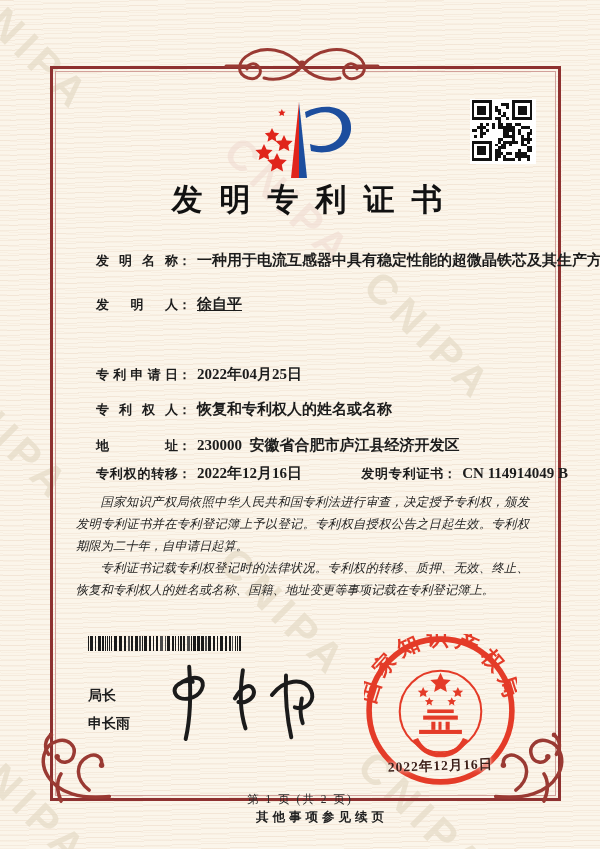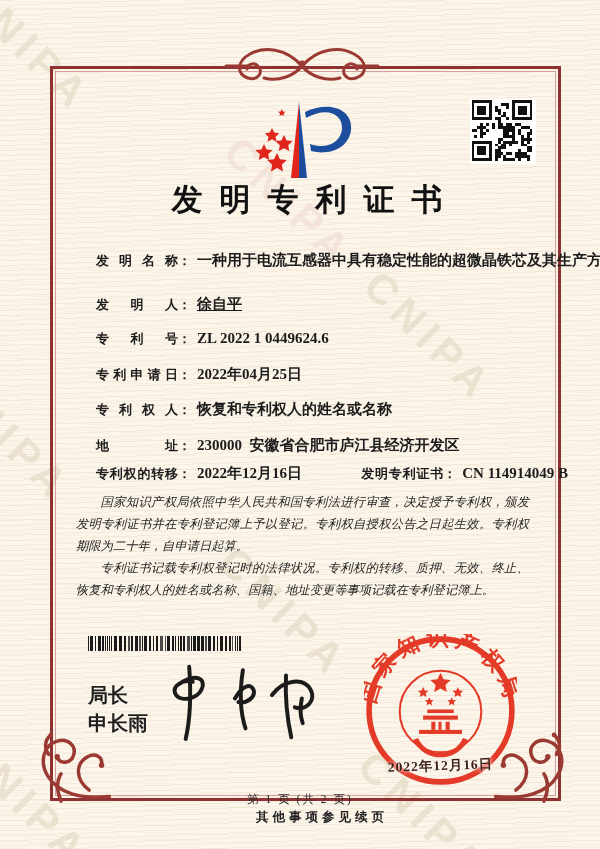--- a/index.html
+++ b/index.html
@@ -54,21 +54,21 @@
   }
   .fcolon{ display:inline-block; margin-right:6px; }
   .fvalue{ font-size:15px; white-space:pre; }
   .law{
     position:absolute; left:76px; top:492px; width:453px;
     font-size:12.3px; font-style:italic; line-height:1.78; text-align:justify;
   }
   .law p{ margin:0; text-indent:2em; }
   .barcode{ position:absolute; left:88px; top:636px; width:155px; height:15px; }
   .officer{
-    position:absolute; left:88px; top:681px; font-size:20px; font-weight:bold;
+    position:absolute; left:88px; top:681px; font-size:14px; font-weight:bold;
     font-family:"Liberation Sans","DejaVu Sans",sans-serif; line-height:28px;
   }
   .sig{ position:absolute; left:152px; top:658px; width:180px; height:88px; }
   .seal{ position:absolute; left:364px; top:634px; width:153px; height:153px; z-index:5;}
   .seal svg{ position:absolute; inset:0; }
   .seal-date{
     position:absolute; left:4px; top:123px; width:145px; text-align:center;
     font-size:13.5px; font-weight:bold; color:#3D201A; letter-spacing:1px;
     transform:rotate(-2deg); z-index:6;
     text-shadow:0 0 3px rgba(255,252,246,0.9), 0 0 6px rgba(255,252,246,0.8);
@@ -283,23 +283,20 @@
     </div>
 
     <div class="title">发明专利证书</div>
 
     <div class="frow" style="top:251px;">
       <span class="flabel">发明名称</span><span class="fcolon">：</span><span class="fvalue">一种用于电流互感器中具有稳定性能的超微晶铁芯及其生产方法</span>
     </div>
     <div class="frow" style="top:295px;text-decoration:underline;">
       <span class="flabel">发明人</span><span class="fcolon">：</span><span class="fvalue">徐自平</span>
     </div>
-    <div class="frow" style="top:330px;">
-      <span class="flabel">专利号</span><span class="fcolon">：</span><span class="fvalue">ZL 2022 1 0449624.6</span>
-    </div>
     <div class="frow" style="top:365px;">
       <span class="flabel">专利申请日</span><span class="fcolon">：</span><span class="fvalue">2022年04月25日</span>
     </div>
     <div class="frow" style="top:400px;">
       <span class="flabel">专利权人</span><span class="fcolon">：</span><span class="fvalue">恢复和专利权人的姓名或名称</span>
     </div>
     <div class="frow" style="top:436px;">
       <span class="flabel">地址</span><span class="fcolon">：</span><span class="fvalue">230000  安徽省合肥市庐江县经济开发区</span>
     </div>
     <div class="frow" style="top:464px;">

